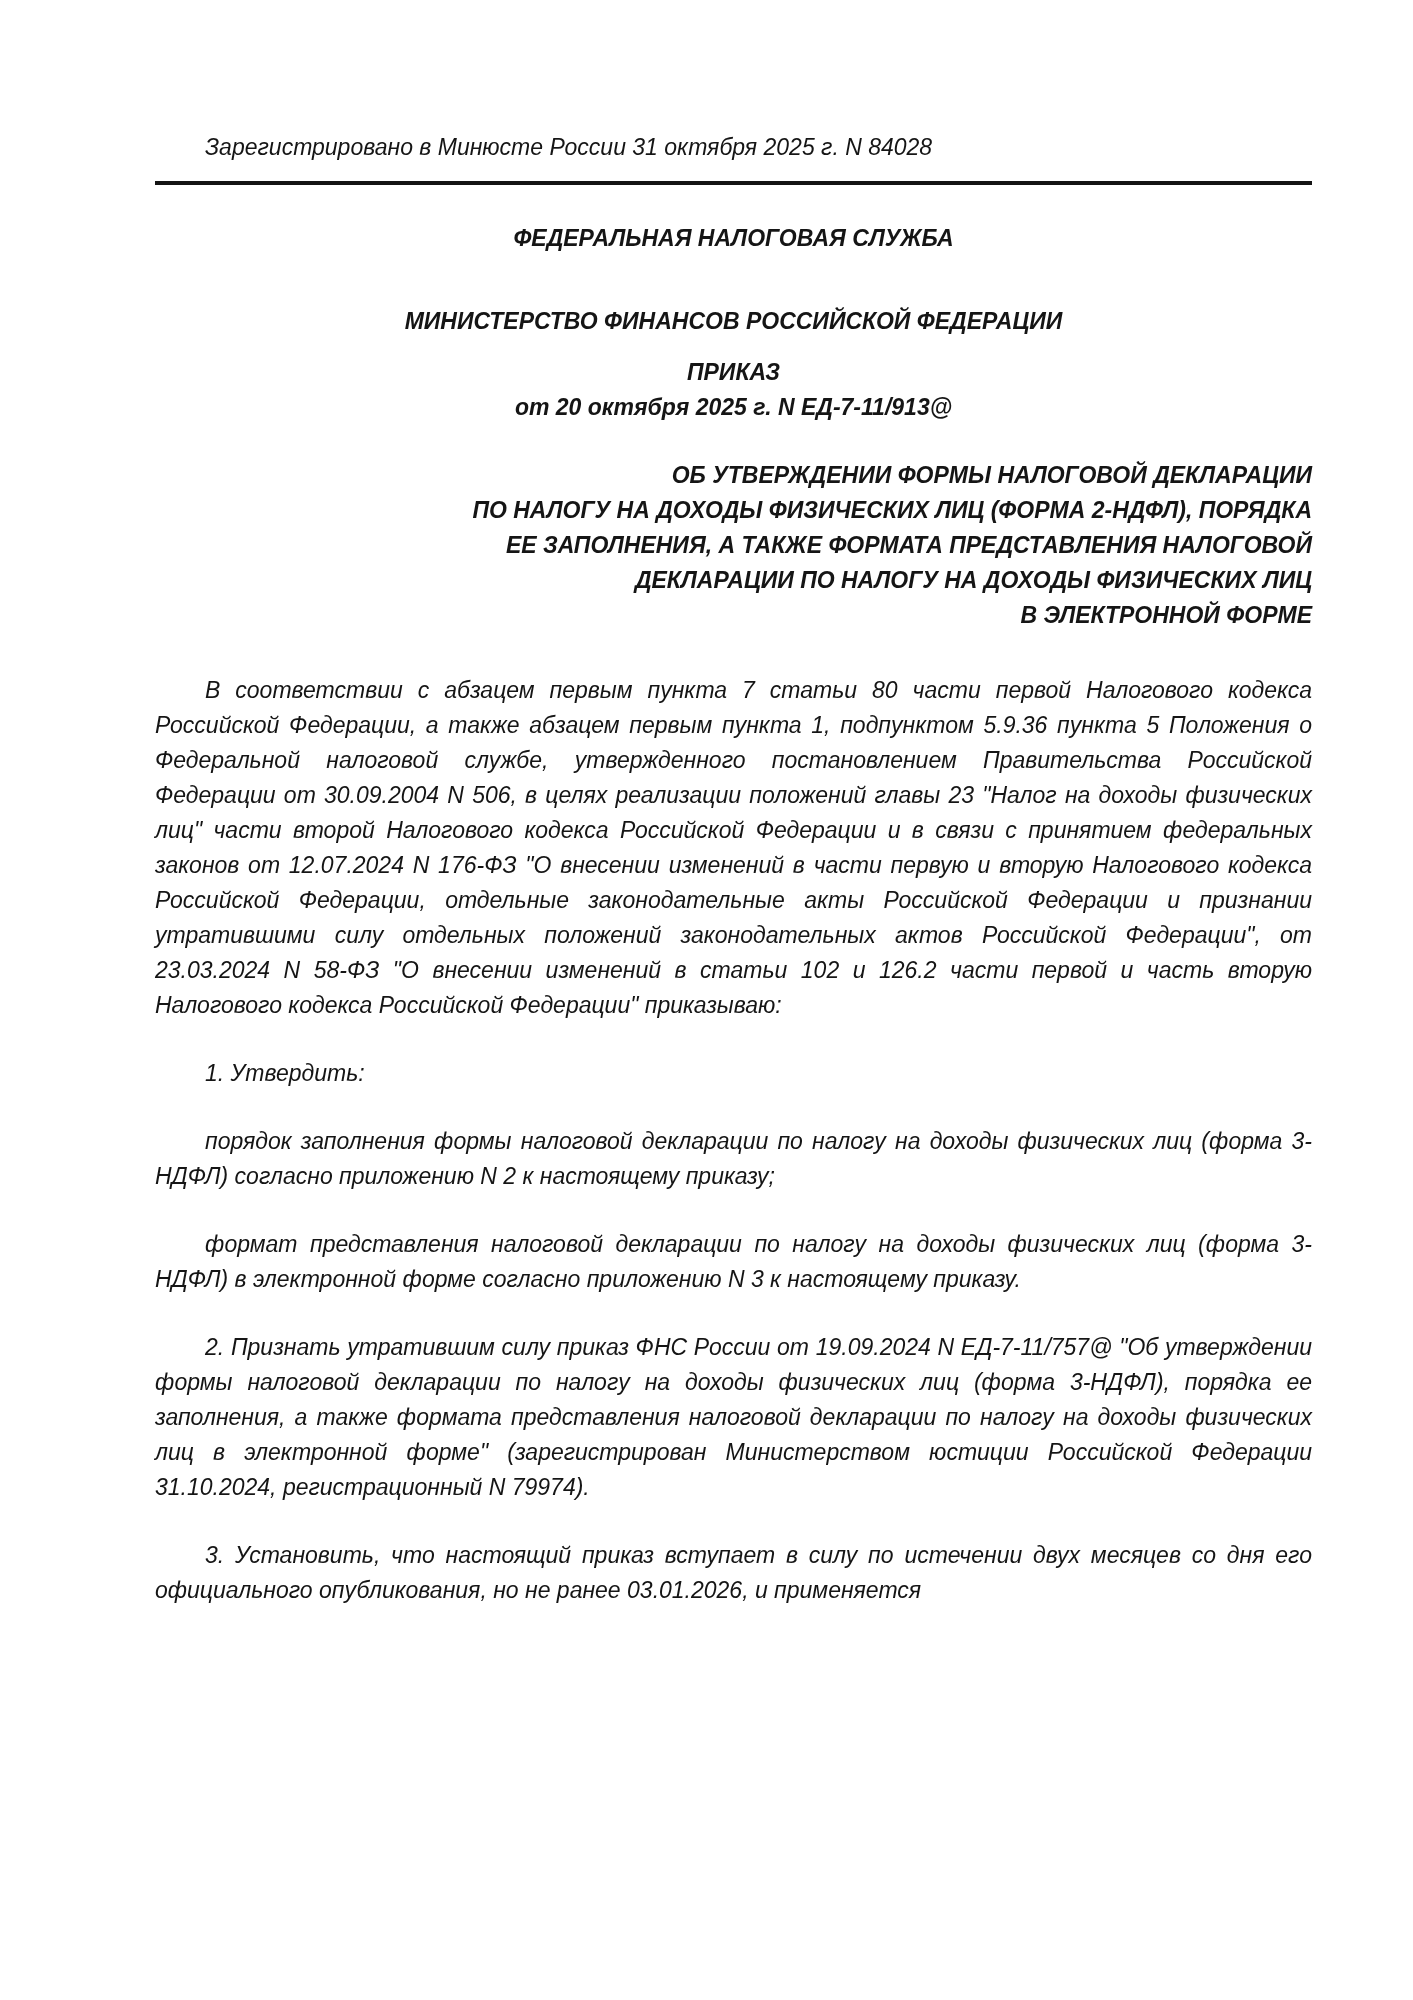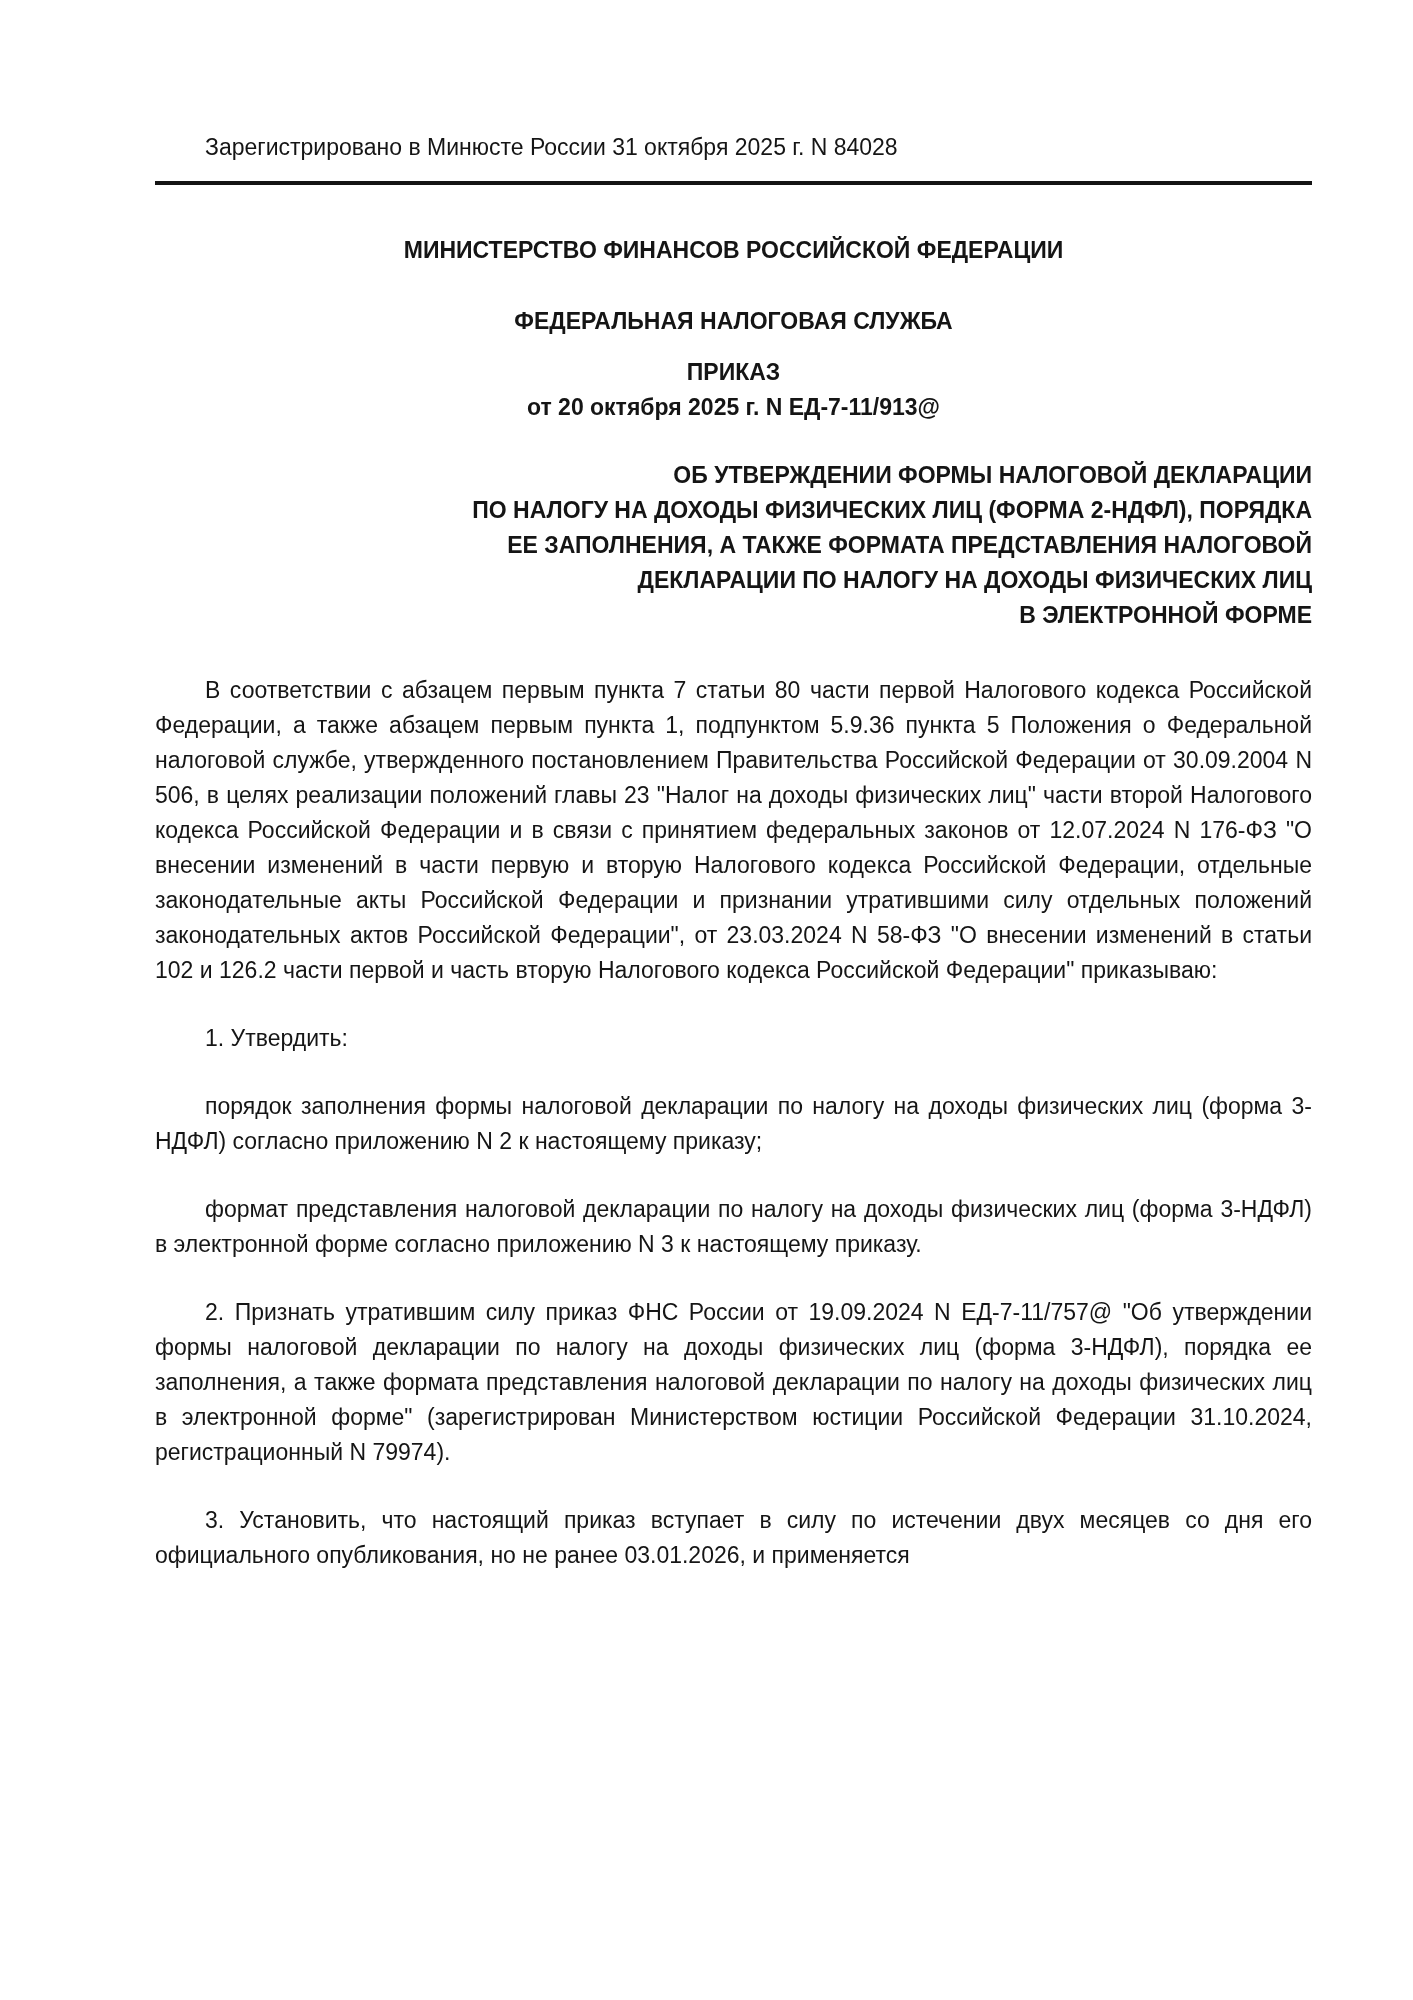--- a/index.html
+++ b/index.html
@@ -13,20 +13,21 @@
     height: 2000px;
     margin: 0 auto;
     background: #ffffff;
     color: #151515;
     font-family: "Liberation Sans", "DejaVu Sans", sans-serif;
     font-size: 23px;
     line-height: 35px;
     box-sizing: border-box;
     padding: 130px 101px 0 155px;
     overflow: hidden;
+    font-style: italic;
   }
   .reg-line {
     padding-left: 50px;
     text-align: left;
     white-space: nowrap;
   }
   .rule {
     height: 0;
     border-top: 4px solid #141414;
     margin-top: 16px;
@@ -49,23 +50,23 @@
 </style>
 </head>
 <body>
 
 <div class="page">
 
   <div class="reg-line">Зарегистрировано в Минюсте России 31 октября 2025 г. N 84028</div>
 
   <div class="rule"></div>
 
+  <div class="center-bold agency">ФЕДЕРАЛЬНАЯ НАЛОГОВАЯ СЛУЖБА</div>
+
   <div class="center-bold ministry">МИНИСТЕРСТВО ФИНАНСОВ РОССИЙСКОЙ ФЕДЕРАЦИИ</div>
-
-  <div class="center-bold agency">ФЕДЕРАЛЬНАЯ НАЛОГОВАЯ СЛУЖБА</div>
 
   <div class="center-bold order-head">
     <div>ПРИКАЗ</div>
     <div>от 20 октября 2025 г. N ЕД-7-11/913@</div>
   </div>
 
   <div class="title-block">
     <div class="t-line">ОБ УТВЕРЖДЕНИИ ФОРМЫ НАЛОГОВОЙ ДЕКЛАРАЦИИ</div>
     <div class="t-line">ПО НАЛОГУ НА ДОХОДЫ ФИЗИЧЕСКИХ ЛИЦ (ФОРМА 2-НДФЛ), ПОРЯДКА</div>
     <div class="t-line">ЕЕ ЗАПОЛНЕНИЯ, А ТАКЖЕ ФОРМАТА ПРЕДСТАВЛЕНИЯ НАЛОГОВОЙ</div>

